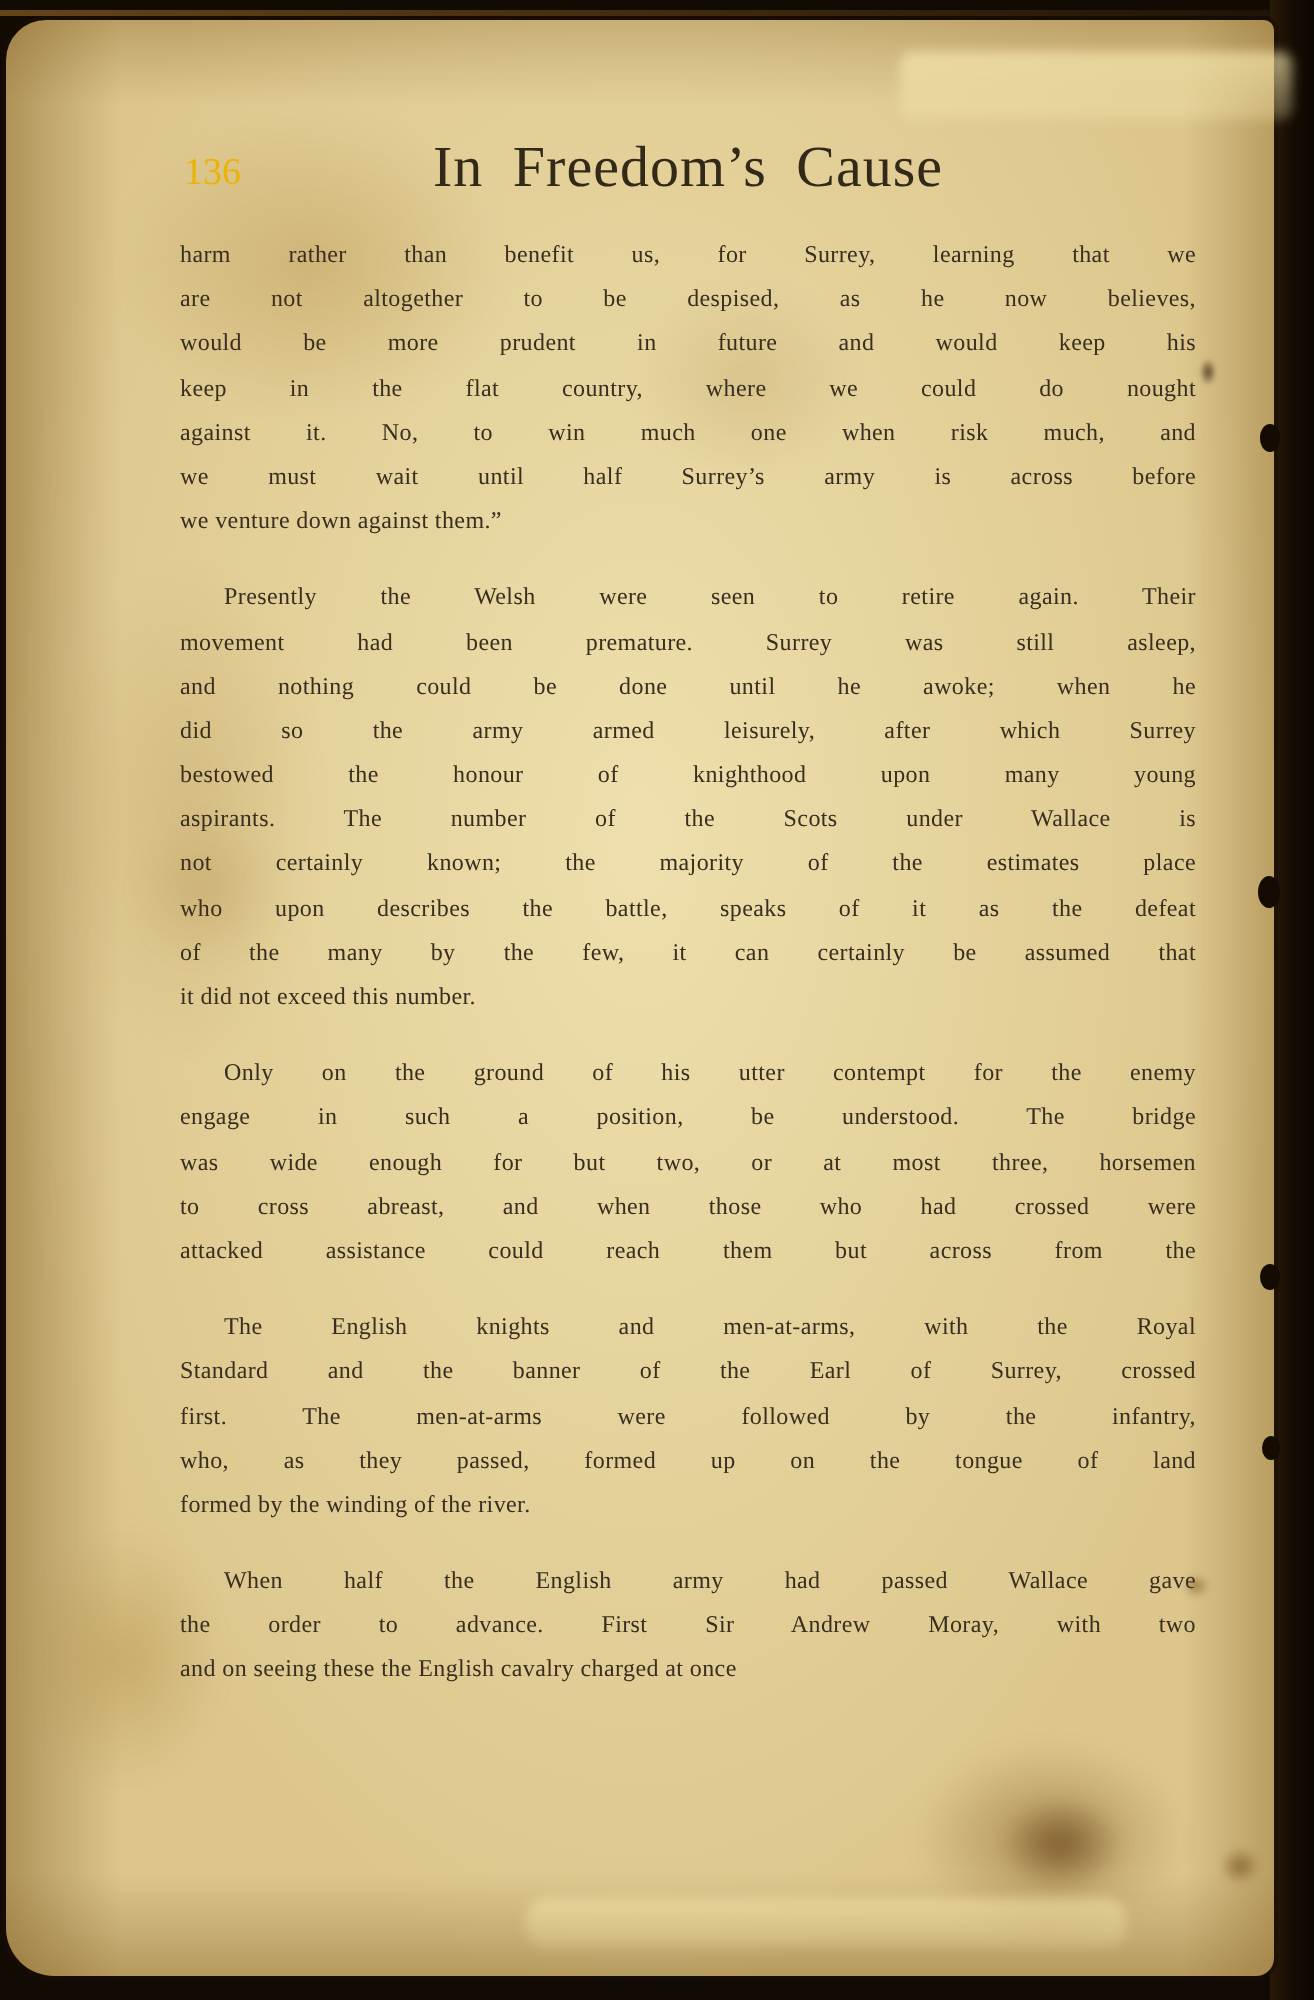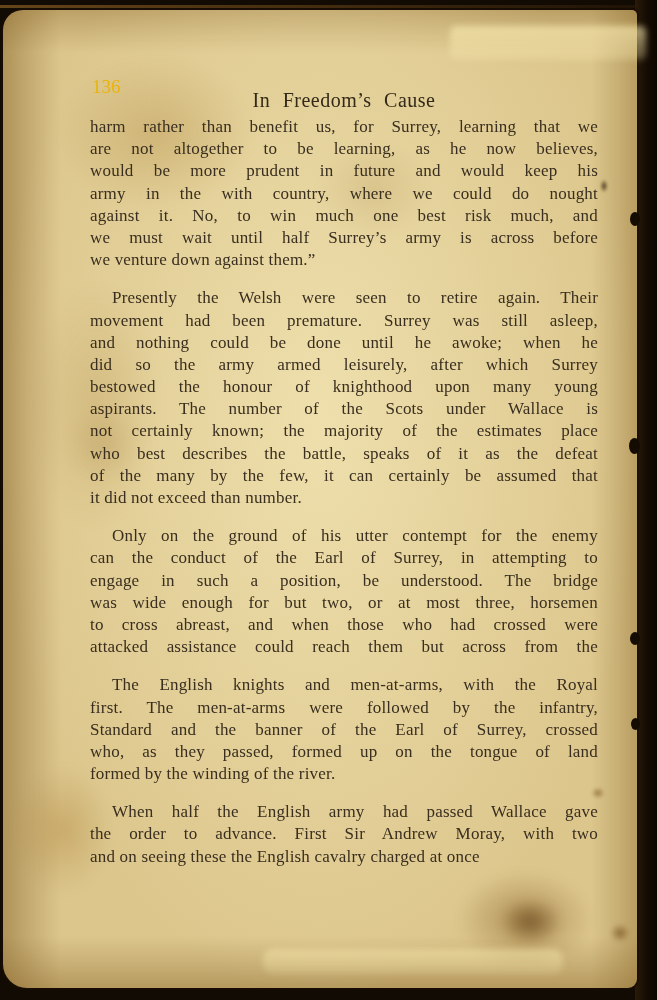--- a/index.html
+++ b/index.html
@@ -53,25 +53,25 @@
      background:radial-gradient(closest-side,rgba(55,38,14,.8),rgba(55,38,14,0) 85%);}
   .glare-top{left:450px;top:26px;width:196px;height:34px;border-radius:6px;filter:blur(3px);
      background:linear-gradient(180deg,rgba(250,236,178,.65),rgba(250,236,178,.25));}
   .glare-bottom{left:263px;top:949px;width:300px;height:25px;border-radius:10px;filter:blur(3px);
      background:linear-gradient(180deg,rgba(246,231,172,.55),rgba(246,231,172,.2));}
 
   
   .text-layer{position:absolute;inset:0;color:#392e1f;}
   .header-row{position:absolute;left:90px;top:64px;width:508px;height:44px;}
   .page-number{position:absolute;left:2px;top:12px;font-size:19px;color:#eab308;}
-  .running-title{position:absolute;left:0;top:16px;width:100%;text-align:center;
-     font-size:20px;line-height:40px;letter-spacing:.5px;word-spacing:7px;color:#332918;}
+  .running-title{position:absolute;left:0;top:0;width:100%;text-align:center;
+     font-size:29px;line-height:40px;letter-spacing:.5px;word-spacing:7px;color:#332918;}
 
   .body-text{position:absolute;left:90px;top:116px;width:508px;
-     font-size:17px;line-height:22.2px;letter-spacing:.2px;}
+     font-size:12px;line-height:22.2px;letter-spacing:.2px;}
   .para{margin:0;}
   .line{height:22.2px;overflow:hidden;text-align:justify;text-align-last:justify;white-space:nowrap;}
   .line.last{text-align-last:auto;}
   .line.first-indent{text-indent:22px;margin-top:16px;}
 </style>
 </head>
 <body>
 
 <div class="scan">
   <div class="top-edge-line"></div>
@@ -99,51 +99,50 @@
   <div class="notch" style="left:631px;top:718px;width:9px;height:12px;"></div>
 
   <div class="text-layer">
     <div class="header-row">
       <span class="page-number">136</span>
       <span class="running-title">In Freedom’s Cause</span>
     </div>
     <div class="body-text">
         <div class="para">
           <div class="line">harm rather than benefit us, for Surrey, learning that we</div>
-          <div class="line">are not altogether to be learning, as he now believes,</div>
+          <div class="line">are not altogether to be despised, as he now believes,</div>
           <div class="line">would be more prudent in future and would keep his</div>
-          <div class="line">army in the with country, where we could do nought</div>
-          <div class="line">against it.  No, to win much one best risk much, and</div>
+          <div class="line">keep in the flat country, where we could do nought</div>
+          <div class="line">against it.  No, to win much one when risk much, and</div>
           <div class="line">we must wait until half Surrey’s army is across before</div>
           <div class="line last">we venture down against them.”</div>
         </div>
         <div class="para">
           <div class="line first-indent">Presently the Welsh were seen to retire again.  Their</div>
           <div class="line">movement had been premature.  Surrey was still asleep,</div>
           <div class="line">and nothing could be done until he awoke; when he</div>
           <div class="line">did so the army armed leisurely, after which Surrey</div>
           <div class="line">bestowed the honour of knighthood upon many young</div>
           <div class="line">aspirants.  The number of the Scots under Wallace is</div>
           <div class="line">not certainly known; the majority of the estimates place</div>
-          <div class="line">who best describes the battle, speaks of it as the defeat</div>
+          <div class="line">who upon describes the battle, speaks of it as the defeat</div>
           <div class="line">of the many by the few, it can certainly be assumed that</div>
-          <div class="line last">it did not exceed than number.</div>
+          <div class="line last">it did not exceed this number.</div>
         </div>
         <div class="para">
           <div class="line first-indent">Only on the ground of his utter contempt for the enemy</div>
-          <div class="line">can the conduct of the Earl of Surrey, in attempting to</div>
           <div class="line">engage in such a position, be understood.  The bridge</div>
           <div class="line">was wide enough for but two, or at most three, horsemen</div>
           <div class="line">to cross abreast, and when those who had crossed were</div>
           <div class="line">attacked assistance could reach them but across from the</div>
         </div>
         <div class="para">
           <div class="line first-indent">The English knights and men-at-arms, with the Royal</div>
+          <div class="line">Standard and the banner of the Earl of Surrey, crossed</div>
           <div class="line">first.  The men-at-arms were followed by the infantry,</div>
-          <div class="line">Standard and the banner of the Earl of Surrey, crossed</div>
           <div class="line">who, as they passed, formed up on the tongue of land</div>
           <div class="line last">formed by the winding of the river.</div>
         </div>
         <div class="para">
           <div class="line first-indent">When half the English army had passed Wallace gave</div>
           <div class="line">the order to advance.  First Sir Andrew Moray, with two</div>
           <div class="line last">and on seeing these the English cavalry charged at once</div>
         </div>
       </div>
   </div>

